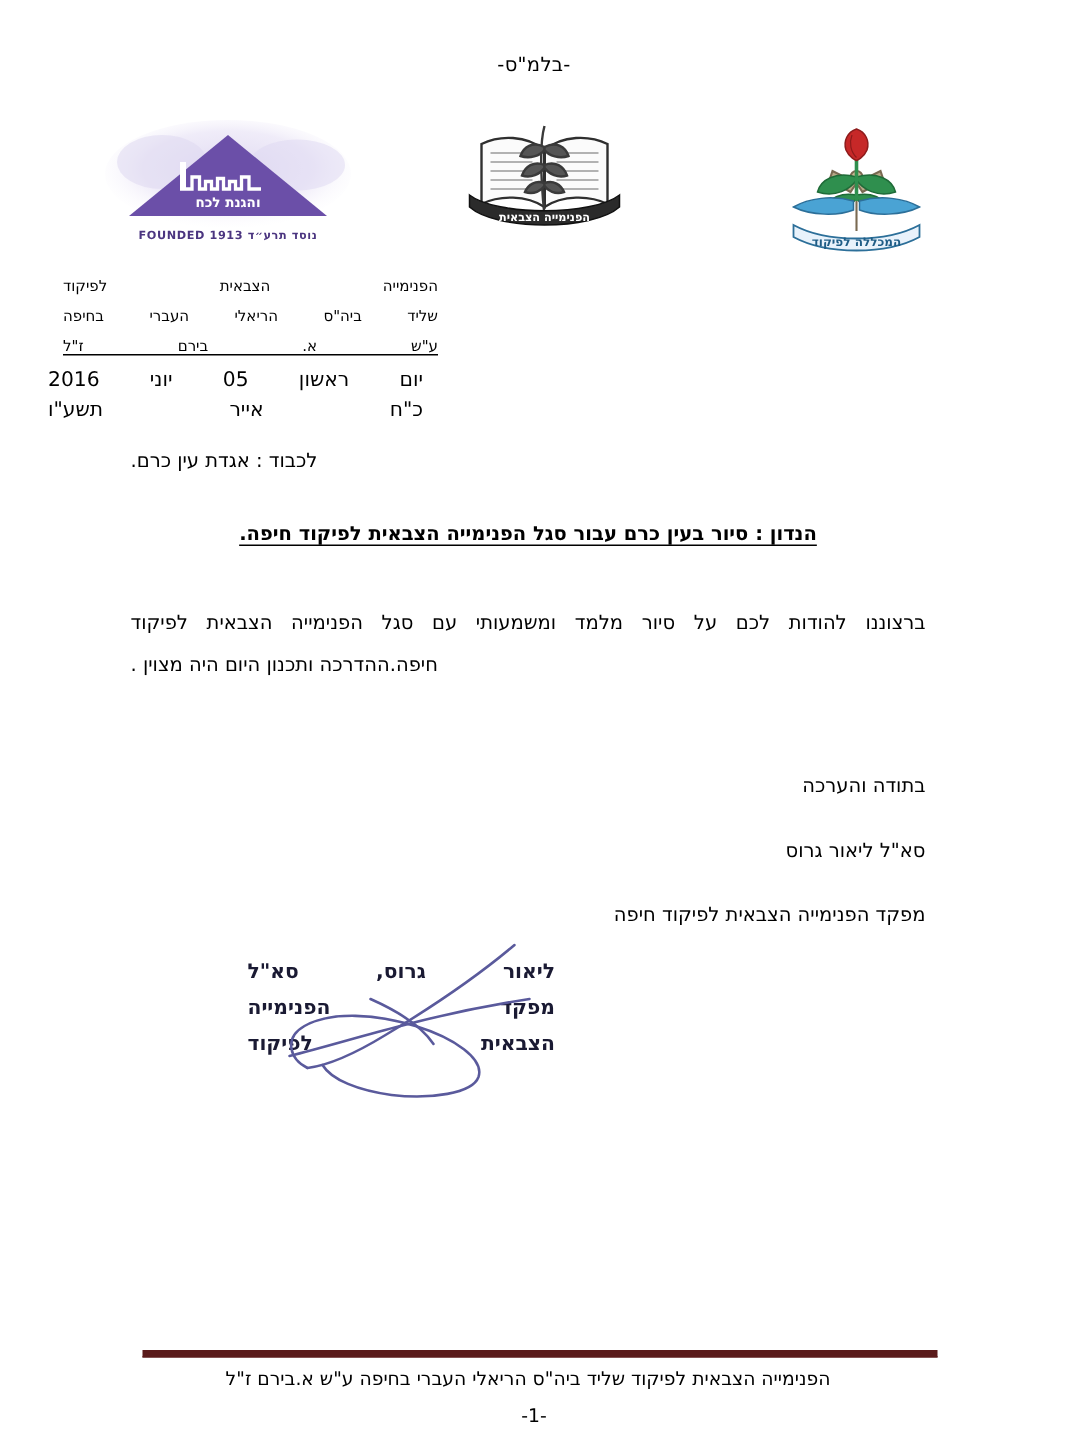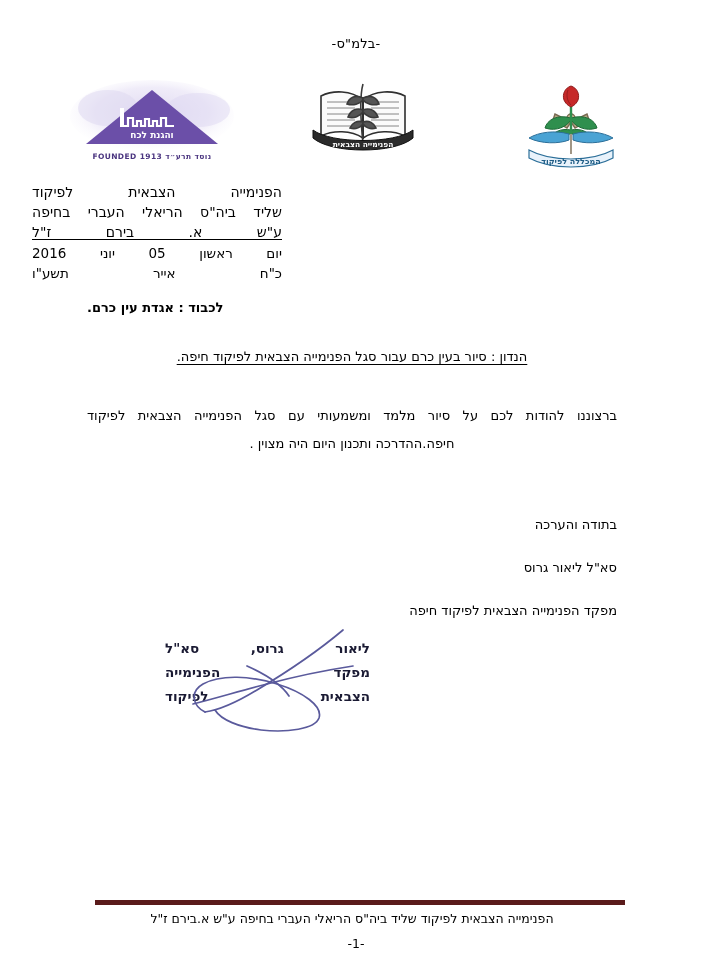--- a/index.html
+++ b/index.html
@@ -48,25 +48,25 @@
     top: 0;
   }
   .logo-reali { left: 8px; width: 168px; height: 92px; }
   .logo-school { left: 243px; width: 120px; height: 86px; }
   .logo-college { left: 455px; width: 112px; height: 94px; }
 
   
   .letterhead {
     position: absolute;
     top: 182px;
-    right: 430px;
+    right: 420px;
     width: 250px;
     direction: rtl;
     text-align: justify;
-    font-size: 14px;
+    font-size: 10px;
     line-height: 20px;
   }
   .letterhead .lh-line {
     display: block;
     text-align: justify;
     text-align-last: justify;
     white-space: nowrap;
   }
   .letterhead .lh-line.underline {
     text-decoration: underline;
@@ -92,33 +92,33 @@
 
   
   .addressee {
     position: absolute;
     top: 300px;
     right: 95px;
     width: 530px;
     direction: rtl;
     text-align: left;
     font-size: 13px;
+    font-weight: normal;
+  }
+  .addressee .inner { display: inline-block; }
+
+  .subject {
+    position: absolute;
+    top: 349px;
+    right: 95px;
+    width: 530px;
+    direction: rtl;
+    text-align: center;
+    font-size: 13px;
     font-weight: bold;
-  }
-  .addressee .inner { display: inline-block; }
-
-  .subject {
-    position: absolute;
-    top: 349px;
-    right: 95px;
-    width: 530px;
-    direction: rtl;
-    text-align: center;
-    font-size: 13px;
-    font-weight: normal;
   }
   .subject .inner {
     display: inline-block;
     text-decoration: underline;
     text-underline-offset: 3px;
   }
 
   .para-1 {
     position: absolute;
     top: 394px;
@@ -132,21 +132,21 @@
     line-height: 20px;
     margin-top: 12px;
   }
   .para-2 {
     position: absolute;
     top: 434px;
     right: 95px;
     width: 530px;
     direction: rtl;
     font-size: 13px;
-    text-align: center;
+    text-align: left;
     line-height: 20px;
   }
 
   .closing {
     position: absolute;
     right: 95px;
     width: 530px;
     direction: rtl;
     text-align: right;
     font-size: 13px;

